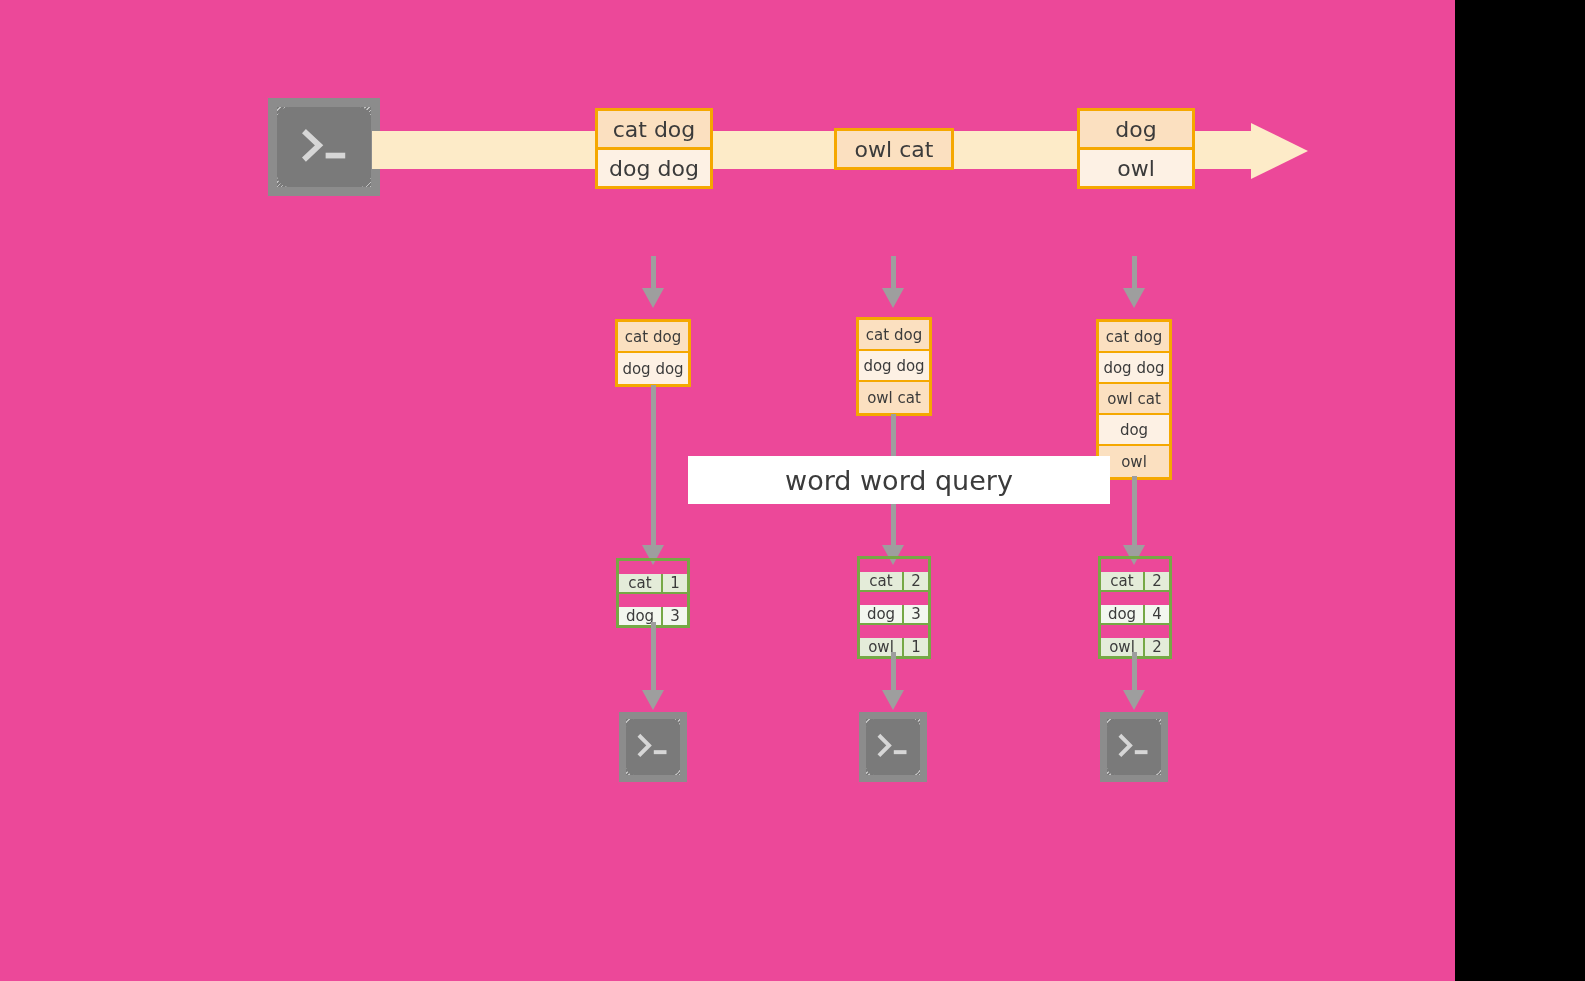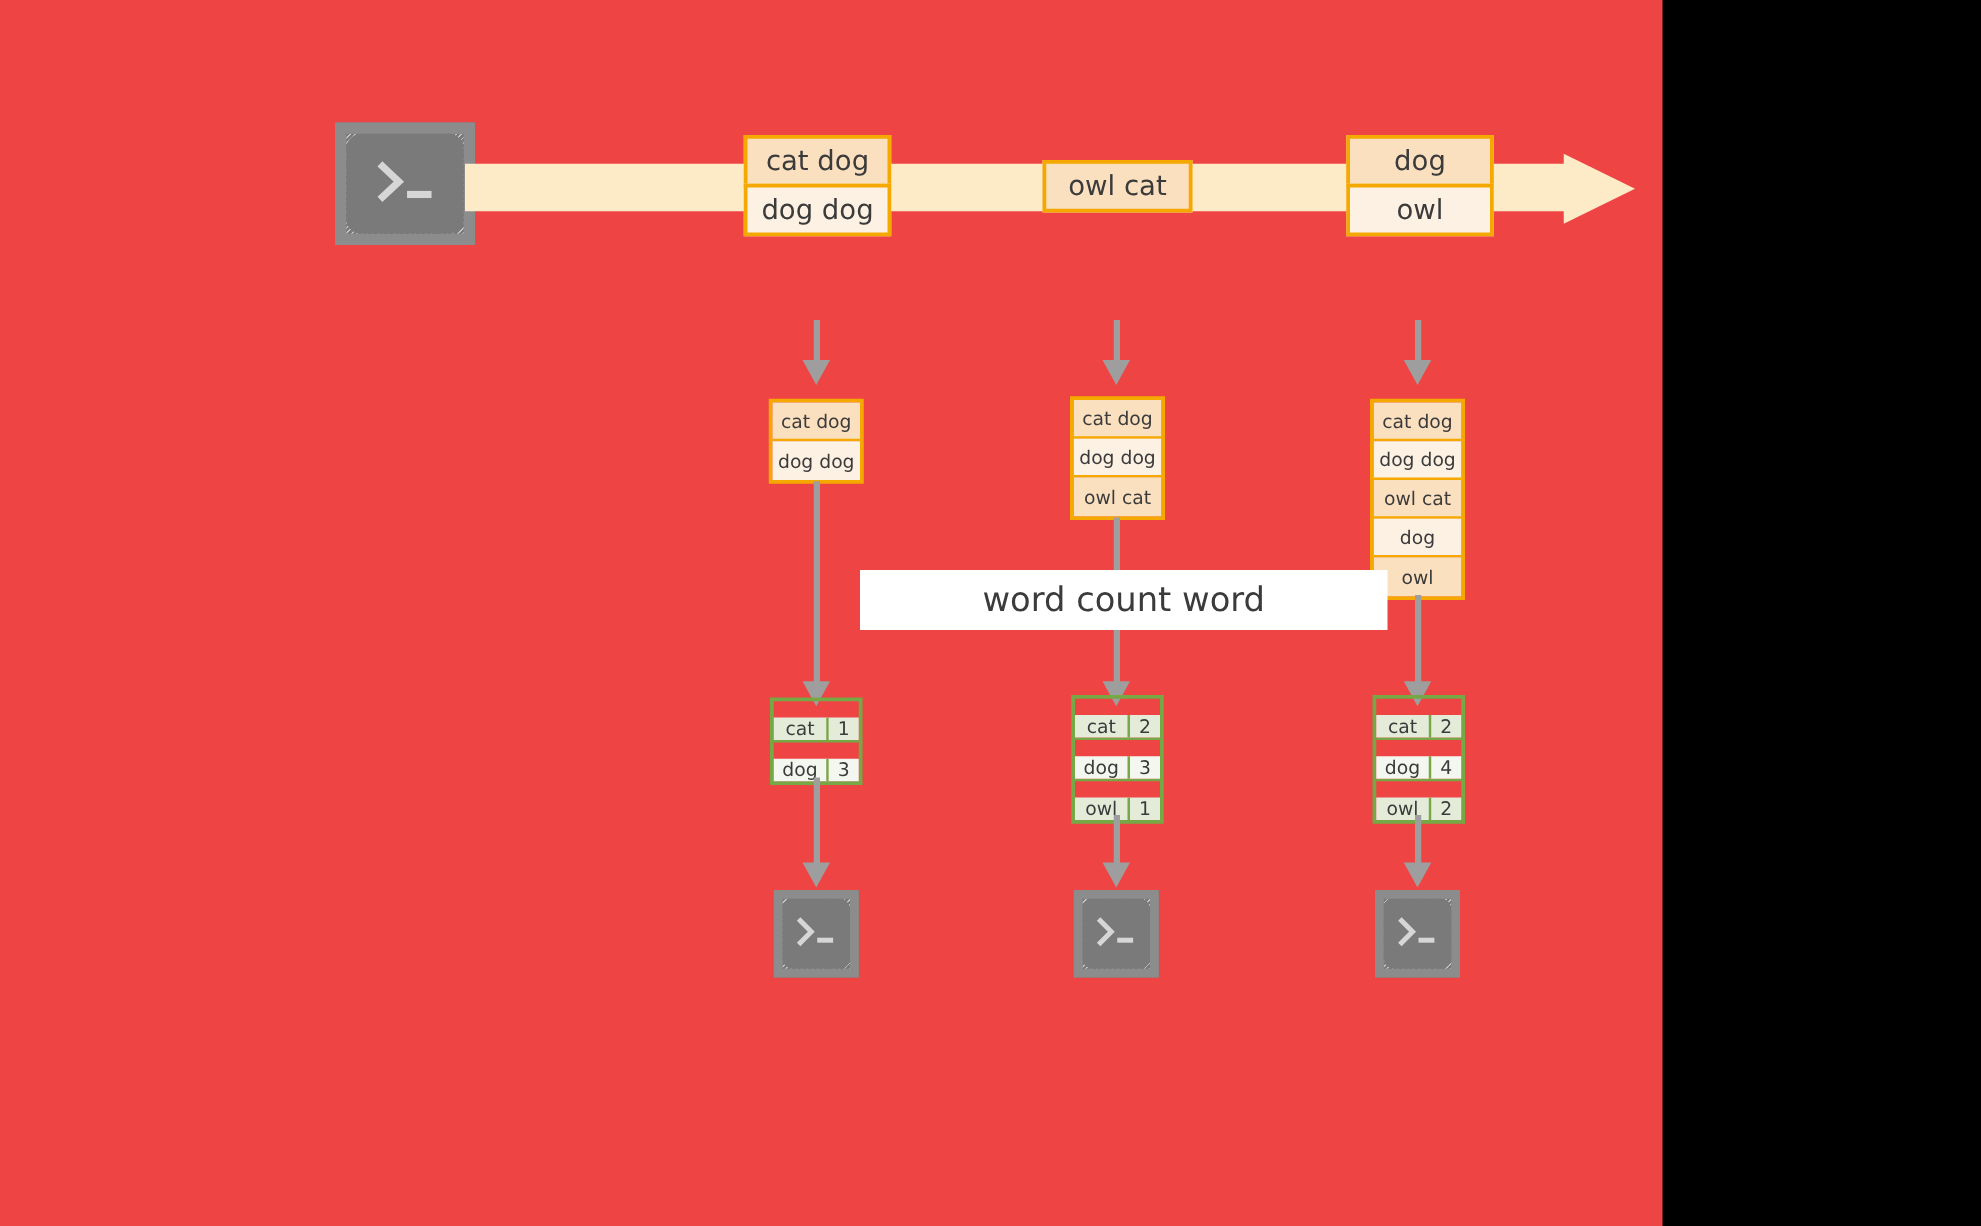--- a/index.html
+++ b/index.html
@@ -6,23 +6,23 @@
   html, body {
     margin: 0;
     padding: 0;
     background: #000000;
   }
   body {
     font-family: "DejaVu Sans", sans-serif;
   }
   #canvas {
     position: relative;
-    width: 1330px;
+    width: 1455px;
     height: 981px;
-    background: #ef4444;
+    background: #ec4899;
     overflow: hidden;
   }
 
   
   .terminal {
     position: absolute;
     box-sizing: border-box;
     background-color: #7a7a7a;
     border-style: solid;
     border-color: #8c8c8c;
@@ -247,21 +247,21 @@
 
   <div class="conn" style="left:651px; top:385px; height:168px;"></div>
   <div class="ahead" style="left:642px; top:545px;"></div>
 
   <div class="conn" style="left:891px; top:414px; height:139px;"></div>
   <div class="ahead" style="left:882px; top:545px;"></div>
 
   <div class="conn" style="left:1132px; top:476px; height:77px;"></div>
   <div class="ahead" style="left:1123px; top:545px;"></div>
 
-  <div class="query-banner">word count word</div>
+  <div class="query-banner">word word query</div>
 
   <div class="gtable" style="left:616px; top:558px;">
     <div class="grow">
       <div class="gword">cat</div>
       <div class="gcount">1</div>
     </div>
     <div class="grow light">
       <div class="gword">dog</div>
       <div class="gcount">3</div>
     </div>

